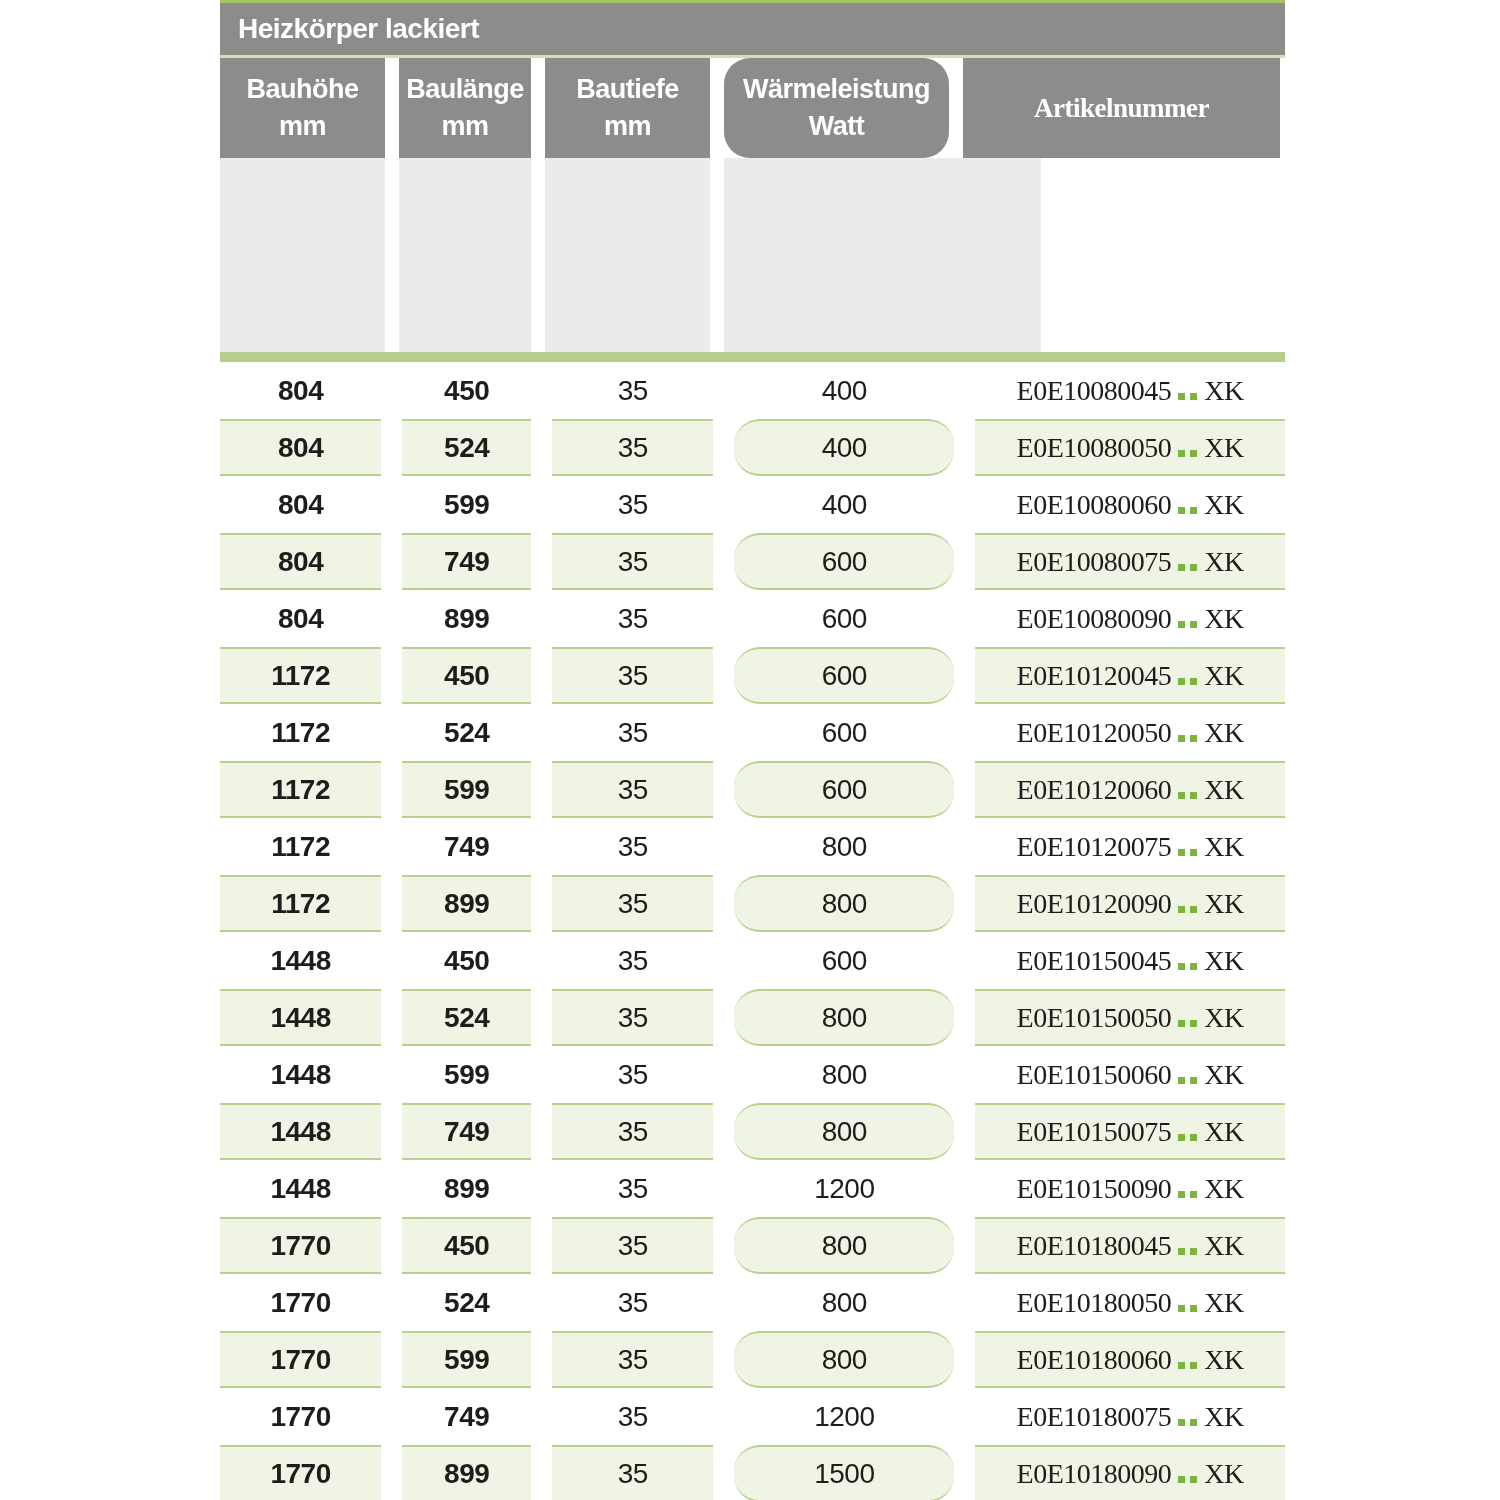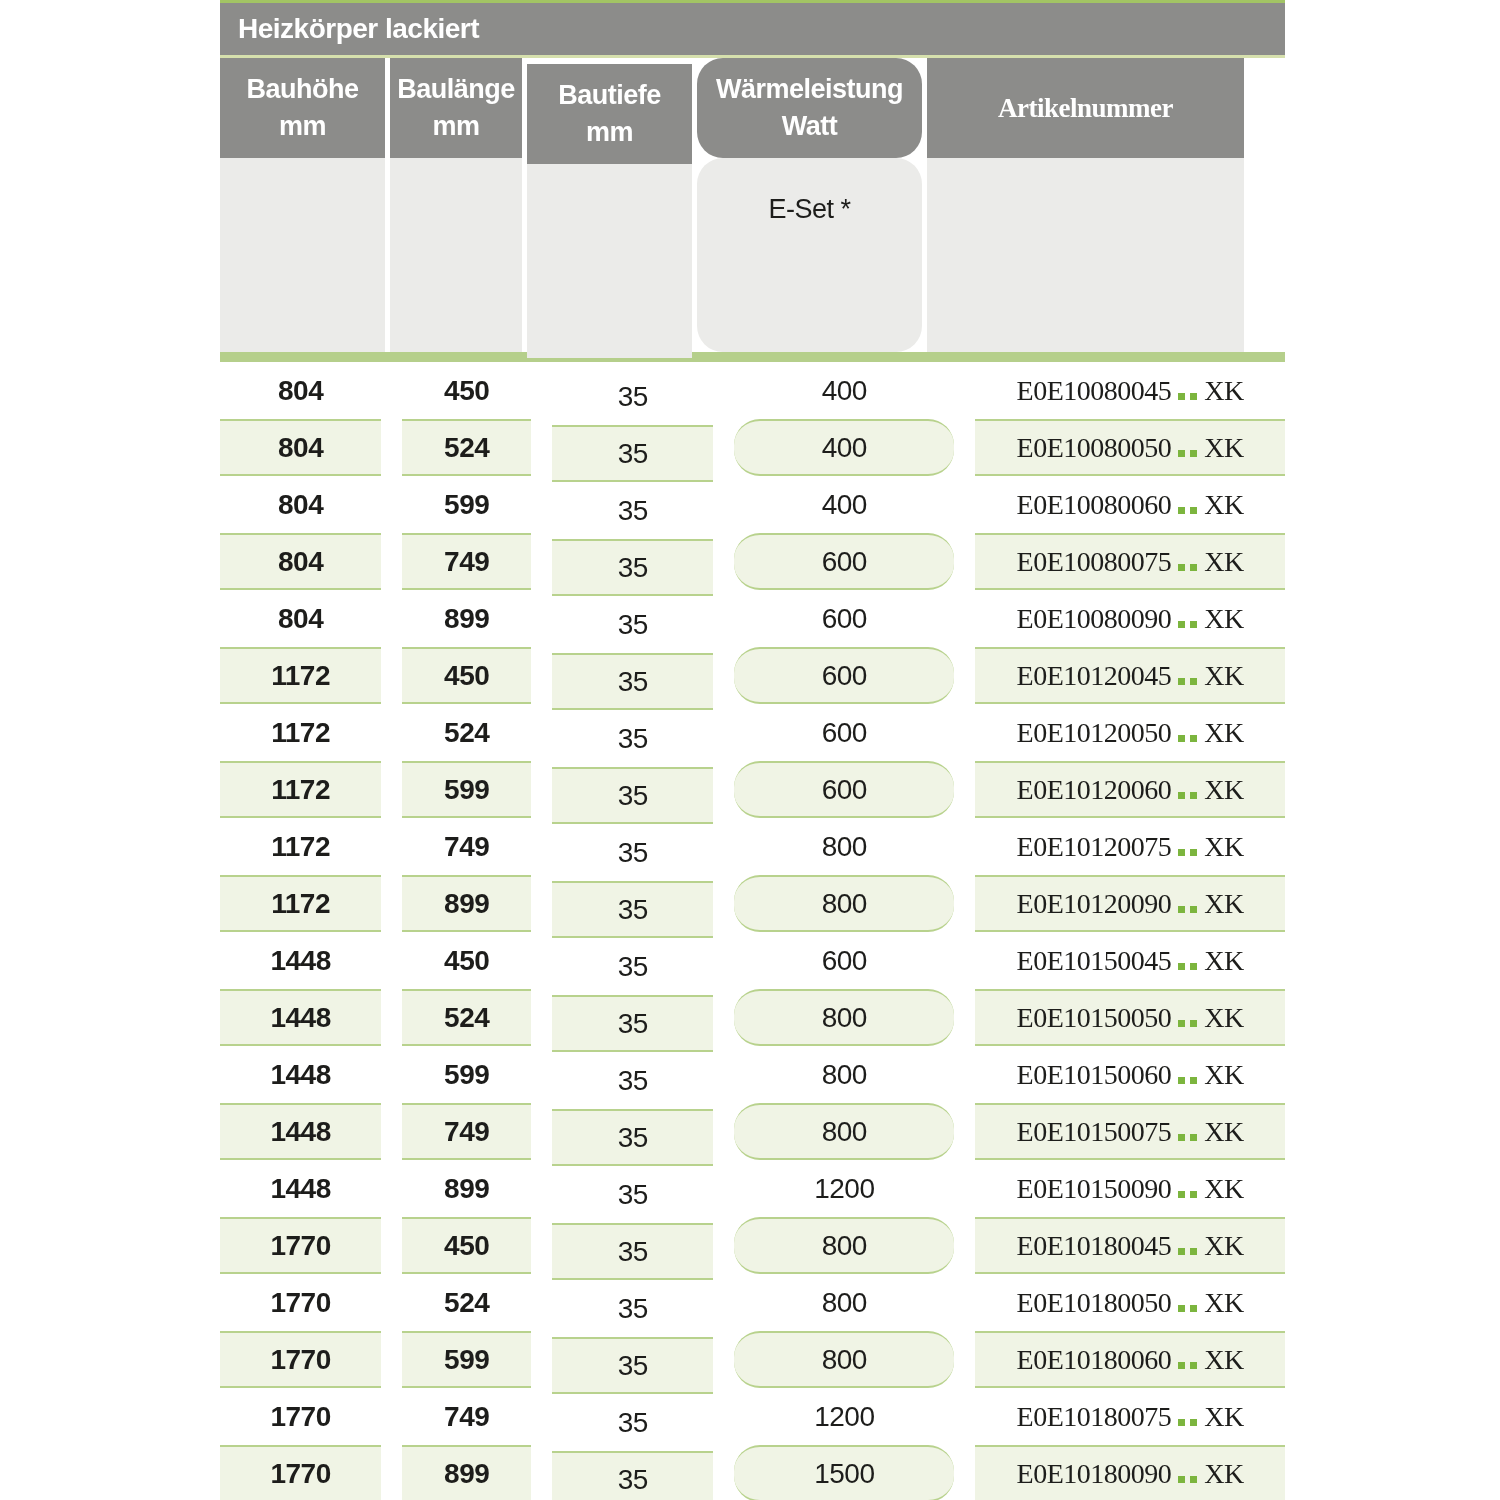--- a/index.html
+++ b/index.html
@@ -22,24 +22,24 @@
     background: #8c8c8a;
     color: #ffffff;
     font-size: 28px;
     font-weight: bold;
     letter-spacing: -0.5px;
     display: flex; align-items: center;
     padding-left: 18px;
   }
   .title-sep { height: 3px; background: #d6e0ad; }
 
-  .cols { display: flex; column-gap: 5px; }
+  .cols { display: flex; column-gap: 14px; }
   .c1 { width: 165px; }
   .c2 { width: 132px; }
-  .c3 { width: 165px; margin-top: 6px; }
+  .c3 { width: 165px; }
   .c4 { width: 225px; border-radius: 26px; }
   .c5 { width: 317px; font-family: Liberation Serif, serif; }
 
   .header-row { height: 100px; }
   .header-row .hcell {
     background: #8c8c8a;
     color: #ffffff;
     font-weight: bold;
     font-size: 27px;
     letter-spacing: -0.5px;
@@ -116,23 +116,20 @@
     </div>
     <div class="hcell c5">
       <span>Artikelnummer</span>
     </div>
   </div>
 
   <div class="cols subheader-row">
     <div class="scell c1"></div>
     <div class="scell c2"></div>
     <div class="scell c3"></div>
-    <div class="scell c4">
-      <span>E-Set *</span>
-    </div>
     <div class="scell c5"></div>
   </div>
 
   <div class="green-bar"></div>
 
   <div>
       <div class="row white">
         <div class="cell c1 bold">804</div>
         <div class="cell c2 bold">450</div>
         <div class="cell c3">35</div>

